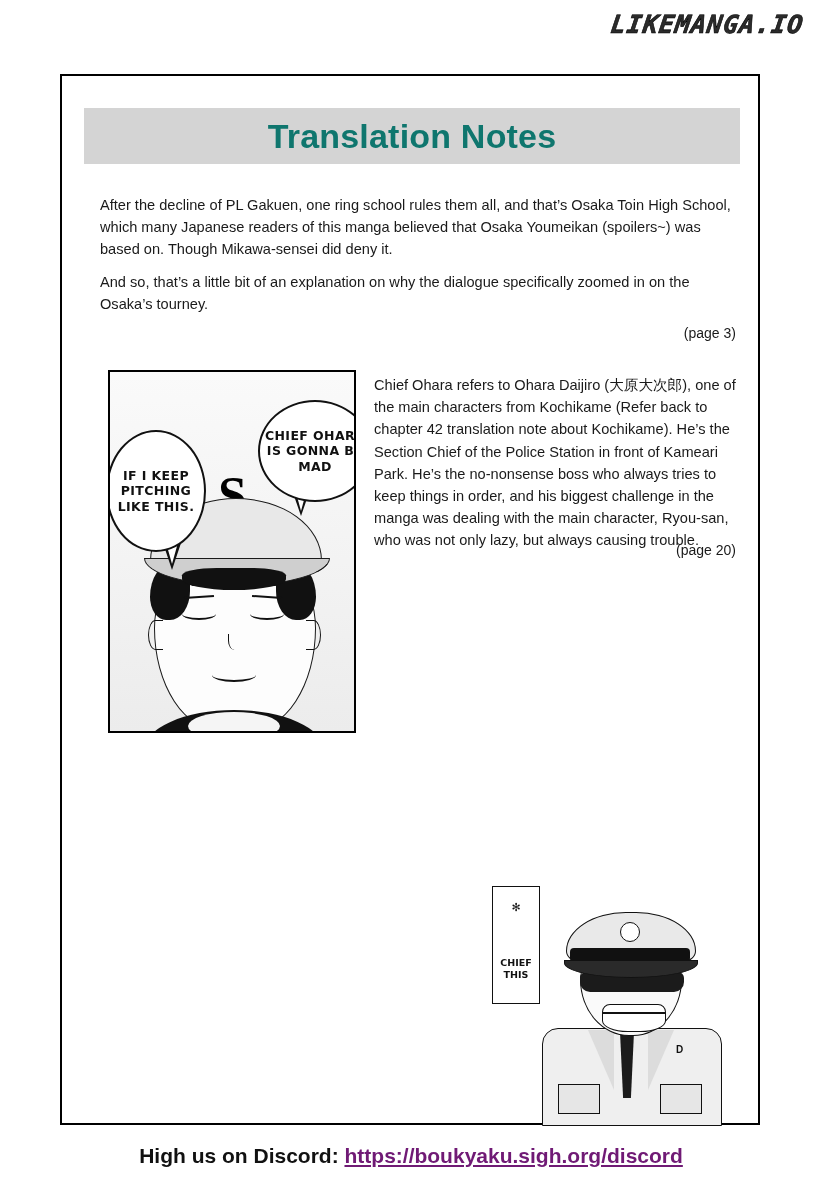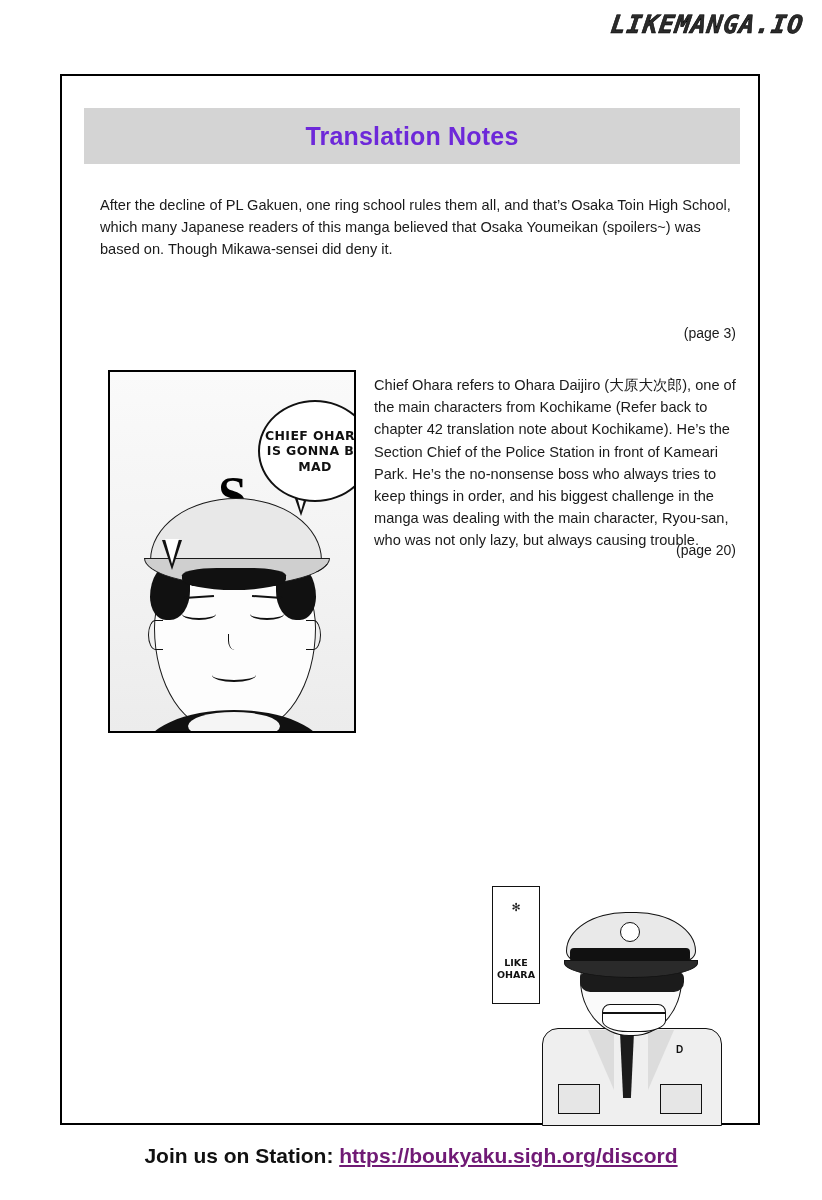--- a/index.html
+++ b/index.html
@@ -48,23 +48,23 @@
     left: 22px;
     top: 32px;
     width: 656px;
     height: 56px;
     background: #d4d4d4;
     display: flex;
     align-items: center;
     justify-content: center;
   }
   .title-bar span {
-    font-size: 25px;
-    font-weight: bold;
-    color: #6d28d9;
+    font-size: 34px;
+    font-weight: bold;
+    color: #0f766e;
     letter-spacing: 0.2px;
   }
 
   .body-text {
     position: absolute;
     left: 38px;
     width: 640px;
     font-size: 14.6px;
     line-height: 1.52;
     color: #1a1a1a;
@@ -576,20 +576,21 @@
 
 <div class="watermark">LIKEMANGA.IO</div>
 
 <div class="page-frame">
 
   <div class="title-bar">
     <span>Translation Notes</span>
   </div>
 
   <div class="body-text" id="para1">After the decline of PL Gakuen, one ring school rules them all, and that’s Osaka Toin High School, which many Japanese readers of this manga believed that Osaka Youmeikan (spoilers~) was based on. Though Mikawa-sensei did deny it.</div>
+  <div class="body-text" id="para2">And so, that’s a little bit of an explanation on why the dialogue specifically zoomed in on the Osaka’s tourney.</div>
 
   <div class="page-ref" id="pageref1">(page 3)</div>
 
   <div class="manga-panel">
     <div class="panel-bg"></div>
 
     <div class="neck"></div>
     <div class="head"></div>
     <div class="ear-l"></div>
     <div class="ear-r"></div>
@@ -603,30 +604,31 @@
     <div class="mouth"></div>
     <div class="collar"></div>
 
     <div class="cap"></div>
     <div class="cap-brim"></div>
     <div class="bangs"></div>
     <div class="cap-letter">S</div>
 
     <div class="bubble-tail" id="tail-left"></div>
     <div class="bubble-tail" id="tail-right"></div>
+    <div class="bubble" id="bubble-left">IF I KEEP PITCHING LIKE THIS.</div>
     <div class="bubble" id="bubble-right">CHIEF OHARA IS GONNA BE MAD</div>
   </div>
 
   <div class="side-note">Chief Ohara refers to Ohara Daijiro (大原大次郎), one of the main characters from Kochikame (Refer back to chapter 42 translation note about Kochikame). He’s the Section Chief of the Police Station in front of Kameari Park. He’s the no-nonsense boss who always tries to keep things in order, and his biggest challenge in the manga was dealing with the main character, Ryou-san, who was not only lazy, but always causing trouble.</div>
   <div class="page-ref" id="pageref2">(page 20)</div>
 
   <div class="bottom-art">
     <div class="sign-board">
       <div class="sign-star">✻</div>
-      <div class="sign-text">LIKE OHARA</div>
+      <div class="sign-text">CHIEF THIS</div>
     </div>
 
 
     <div class="officer">
       <div class="off-body"></div>
       <div class="off-lapel-l"></div>
       <div class="off-lapel-r"></div>
       <div class="off-tie"></div>
       <div class="off-pocket off-pocket-l"></div>
       <div class="off-pocket off-pocket-r"></div>
@@ -637,14 +639,14 @@
       <div class="off-cap"></div>
       <div class="off-cap-badge"></div>
       <div class="off-cap-band"></div>
       <div class="off-cap-brim"></div>
     </div>
   </div>
 
 </div>
 
 <div class="footer">
-  <span>Join us on Station: </span><a href="#">https://boukyaku.sigh.org/discord</a>
+  <span>High us on Discord: </span><a href="#">https://boukyaku.sigh.org/discord</a>
 </div>
 
 </body></html>

